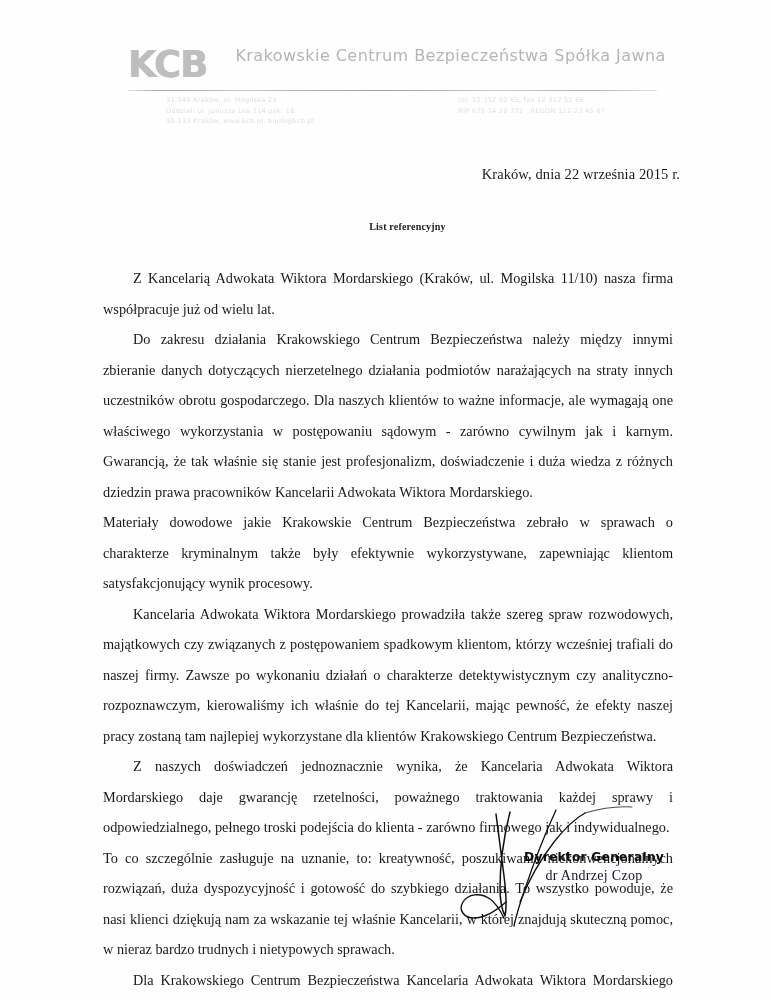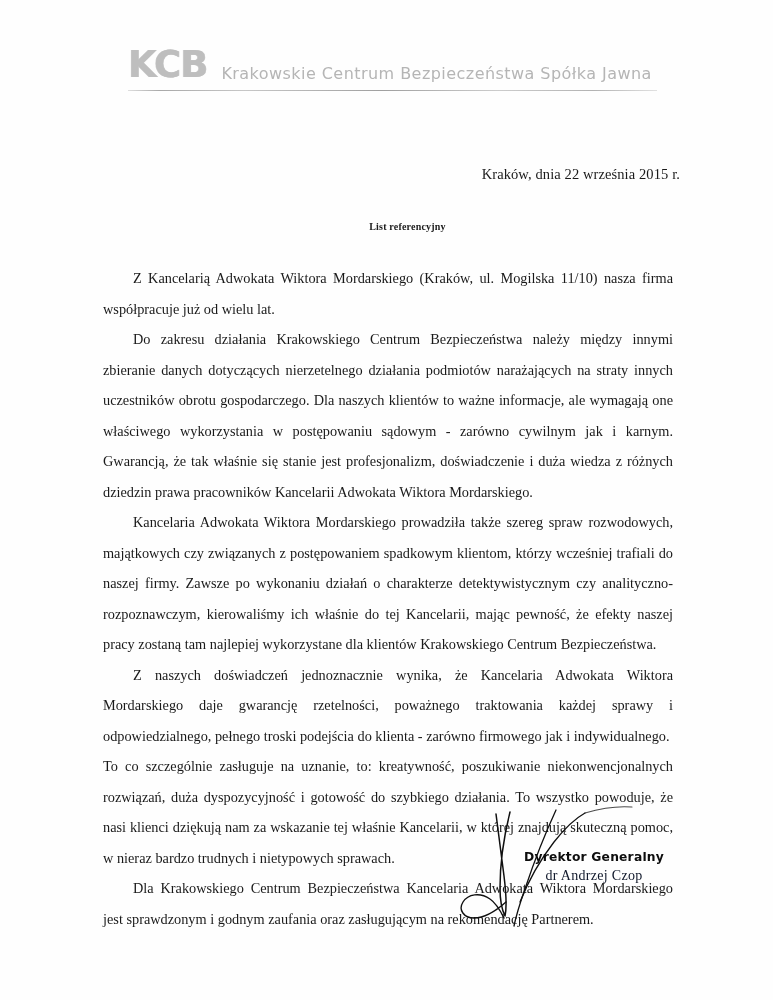--- a/index.html
+++ b/index.html
@@ -24,22 +24,22 @@
 
   
   .letterhead {
     position: absolute;
     left: 128px;
     top: 46px;
     width: 530px;
   }
   .lh-row {
     display: flex;
-    align-items: flex-end;
-    gap: 14px;
+    align-items: flex-start;
+    gap: 28px;
   }
   .logo {
     font-family: "DejaVu Sans", sans-serif;
     font-weight: bold;
     font-size: 37px;
     letter-spacing: -1px;
     color: #b9b9b9;
     line-height: 1;
     text-shadow: 0.6px 0 0 #c9c9c9, -0.6px 0.4px 0 #cfcfcf;
     opacity: .92;
@@ -168,29 +168,37 @@
 <body>
 
 <div class="page">
 
   <div class="letterhead">
     <div class="lh-row">
       <div class="logo">KCB</div>
       <div class="company-name">Krakowskie Centrum Bezpieczeństwa Spółka Jawna</div>
     </div>
     <div class="lh-rule"></div>
+    <div class="lh-contact">
+      <div class="c-left">31-545 Kraków, ul. Mogilska 23
+Oddział: ul. Juliusza Lea 114 pok. 16
+30-133 Kraków, www.kcb.pl, biuro@kcb.pl</div>
+      <div class="c-right">tel. 12 312 52 65, fax 12 312 52 66
+NIP 675 14 28 372   REGON 121 23 45 67</div>
+    </div>
   </div>
 
   <div class="date-line">Kraków, dnia 22 września 2015 r.</div>
 
   <div class="doc-title">List referencyjny</div>
 
   <div class="body-text">
     <p class="indent">Z Kancelarią Adwokata Wiktora Mordarskiego (Kraków, ul. Mogilska 11/10) nasza firma współpracuje już od wielu lat.</p>
     <p class="indent">Do zakresu działania Krakowskiego Centrum Bezpieczeństwa należy między innymi zbieranie danych dotyczących nierzetelnego działania podmiotów narażających na straty innych uczestników obrotu gospodarczego. Dla naszych klientów to ważne informacje, ale wymagają one właściwego wykorzystania w postępowaniu sądowym - zarówno cywilnym jak i karnym. Gwarancją, że tak właśnie się stanie jest profesjonalizm, doświadczenie i duża wiedza z różnych dziedzin prawa pracowników Kancelarii Adwokata Wiktora Mordarskiego.</p>
+    <p>Materiały dowodowe jakie Krakowskie Centrum Bezpieczeństwa zebrało w sprawach o charakterze kryminalnym także były efektywnie wykorzystywane, zapewniając klientom satysfakcjonujący wynik procesowy.</p>
     <p class="indent">Kancelaria Adwokata Wiktora Mordarskiego prowadziła także szereg spraw rozwodowych, majątkowych czy związanych z postępowaniem spadkowym klientom, którzy wcześniej trafiali do naszej firmy. Zawsze po wykonaniu działań o charakterze detektywistycznym czy analityczno-rozpoznawczym, kierowaliśmy ich właśnie do tej Kancelarii, mając pewność, że efekty naszej pracy zostaną tam najlepiej wykorzystane dla klientów Krakowskiego Centrum Bezpieczeństwa.</p>
     <p class="indent">Z naszych doświadczeń jednoznacznie wynika, że Kancelaria Adwokata Wiktora Mordarskiego daje gwarancję rzetelności, poważnego traktowania każdej sprawy i odpowiedzialnego, pełnego troski podejścia do klienta - zarówno firmowego jak i indywidualnego.</p>
     <p>To co szczególnie zasługuje na uznanie, to: kreatywność, poszukiwanie niekonwencjonalnych rozwiązań, duża dyspozycyjność i gotowość do szybkiego działania. To wszystko powoduje, że nasi klienci dziękują nam za wskazanie tej właśnie Kancelarii, w której znajdują skuteczną pomoc, w nieraz bardzo trudnych i nietypowych sprawach.</p>
     <p class="indent">Dla Krakowskiego Centrum Bezpieczeństwa Kancelaria Adwokata Wiktora Mordarskiego jest sprawdzonym i godnym zaufania oraz zasługującym na rekomendację Partnerem.</p>
   </div>
 
   <svg class="signature-ink" viewBox="0 0 270 140">
     <g fill="none" stroke="#101010" stroke-linecap="round" stroke-linejoin="round">
       <path d="M58 6 C52 30, 48 58, 48 82 C48 96, 50 104, 53 110 C55 101, 54 86, 52 70 C49 46, 46 24, 44 8" stroke-width="1.5"></path>
       <path d="M52 112 C48 104, 44 97, 38 93 C28 86, 16 88, 11 96 C6 104, 12 112, 22 112 C33 112, 45 104, 54 96" stroke-width="1.4"></path>

